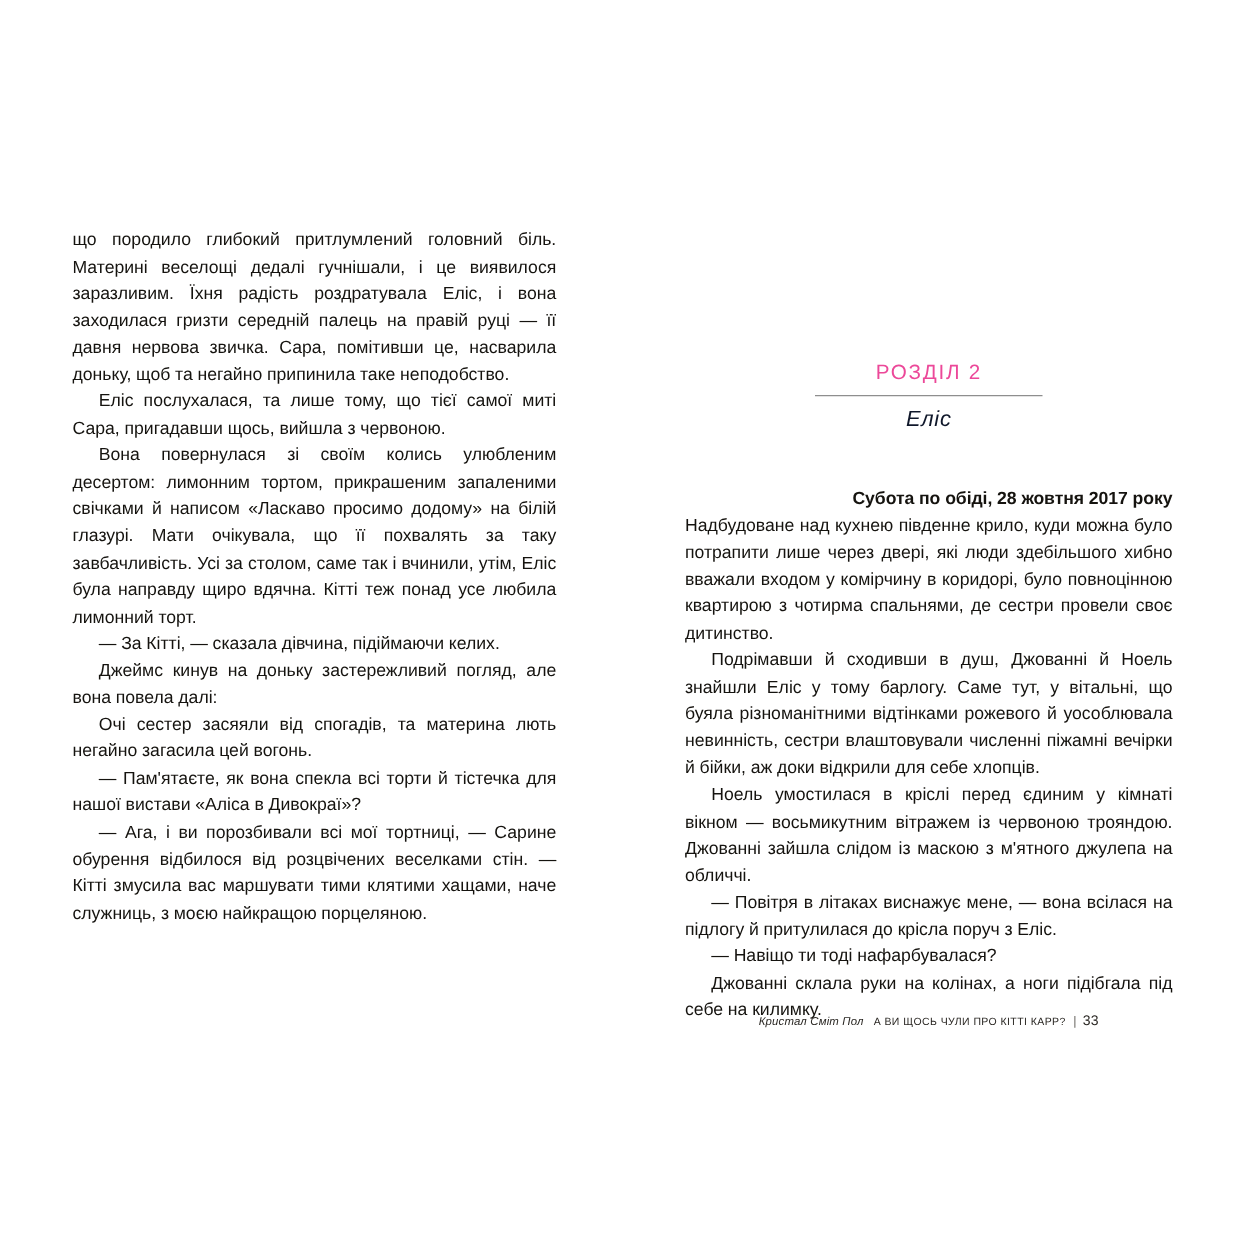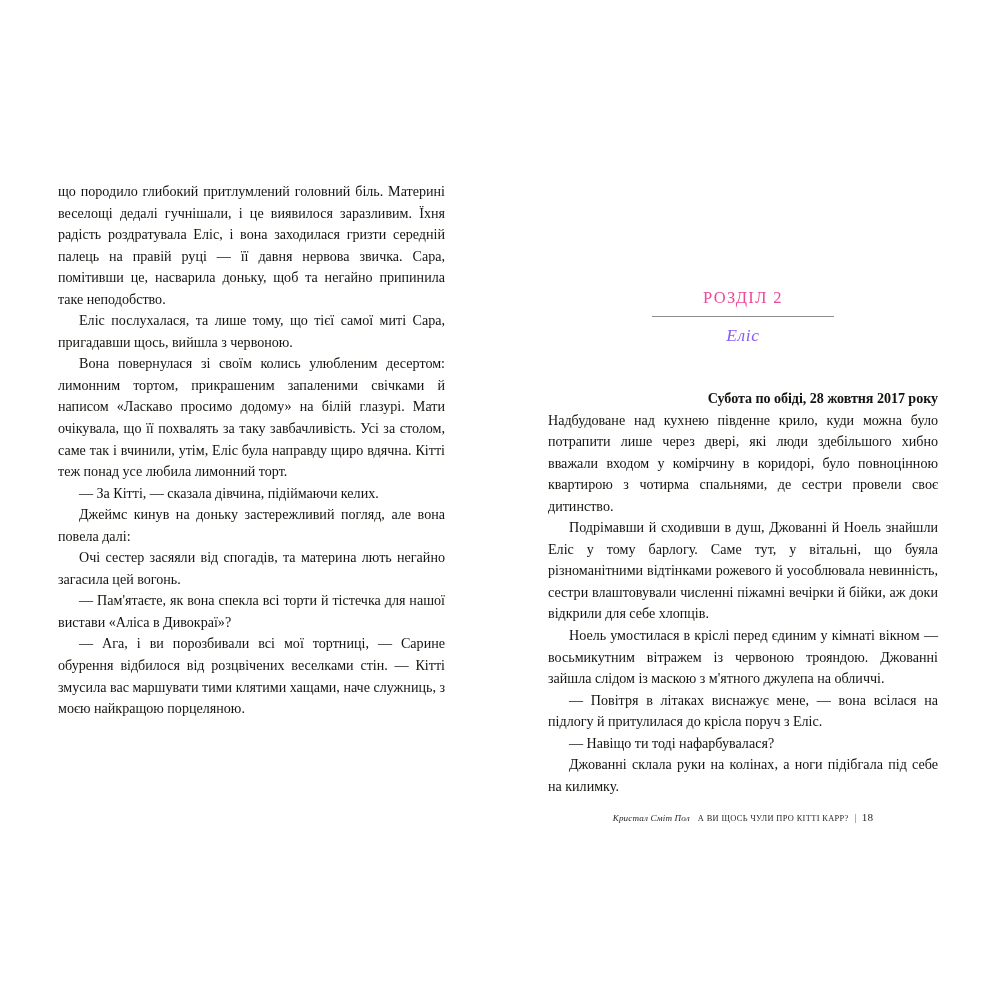--- a/index.html
+++ b/index.html
@@ -6,21 +6,21 @@
     margin: 0;
     padding: 0;
     background: #ffffff;
   }
   .page {
     position: relative;
     width: 1000px;
     height: 908px;
     background: #ffffff;
     overflow: hidden;
-    font-family: Liberation Serif, serif;
+    font-family: Liberation Sans, sans-serif;
     color: #15130f;
   }
 
   
   .column-left {
     position: absolute;
     left: 58px;
     top: 181px;
     width: 387px;
   }
@@ -62,21 +62,21 @@
     height: 1px;
     background: #8e8e8e;
     margin: 0 auto;
   }
   .chapter-title {
     font-size: 17.5px;
     font-style: italic;
     letter-spacing: 0.6px;
     padding-top: 10px;
     line-height: 1;
-    color: #8b5cf6;
+    color: #0f172a;
   }
 
   .scene-date {
     margin: 0;
     font-size: 14.1px;
     line-height: 21.55px;
     font-weight: bold;
     text-align: right;
     text-indent: 0;
     letter-spacing: -0.05px;
@@ -149,16 +149,16 @@
     <p class="body-par">Ноель умостилася в кріслі перед єдиним у кімнаті вікном — восьмикутним вітражем із червоною трояндою. Джованні зайшла слідом із маскою з м'ятного джулепа на обличчі.</p>
     <p class="body-par">— Повітря в літаках виснажує мене, — вона всілася на підлогу й притулилася до крісла поруч з Еліс.</p>
     <p class="body-par">— Навіщо ти тоді нафарбувалася?</p>
     <p class="body-par">Джованні склала руки на колінах, а ноги підібгала під себе на килимку.</p>
   </div>
 
   <div class="footer">
     <span class="footer-author">Кристал Сміт Пол</span>
     <span class="footer-title">А ВИ ЩОСЬ ЧУЛИ ПРО КІТТІ КАРР?</span>
     <span class="footer-sep">|</span>
-    <span class="footer-page">18</span>
+    <span class="footer-page">33</span>
   </div>
 
 </div>
 
 </body></html>

